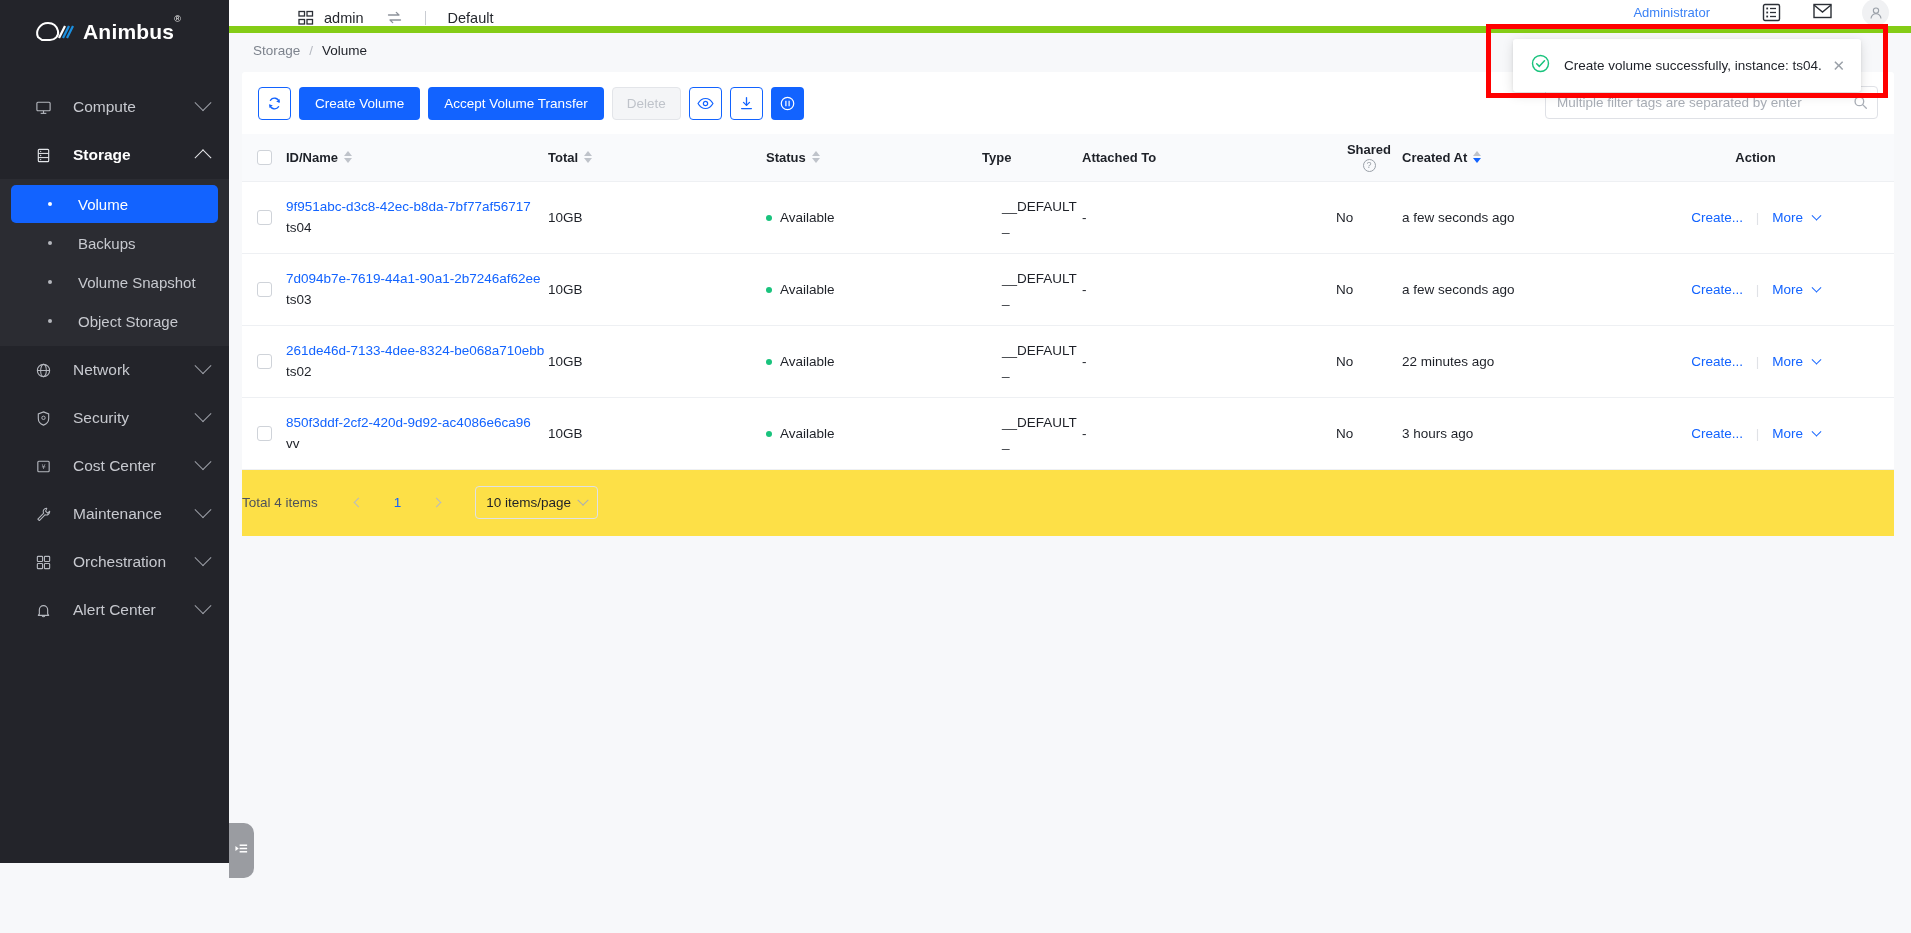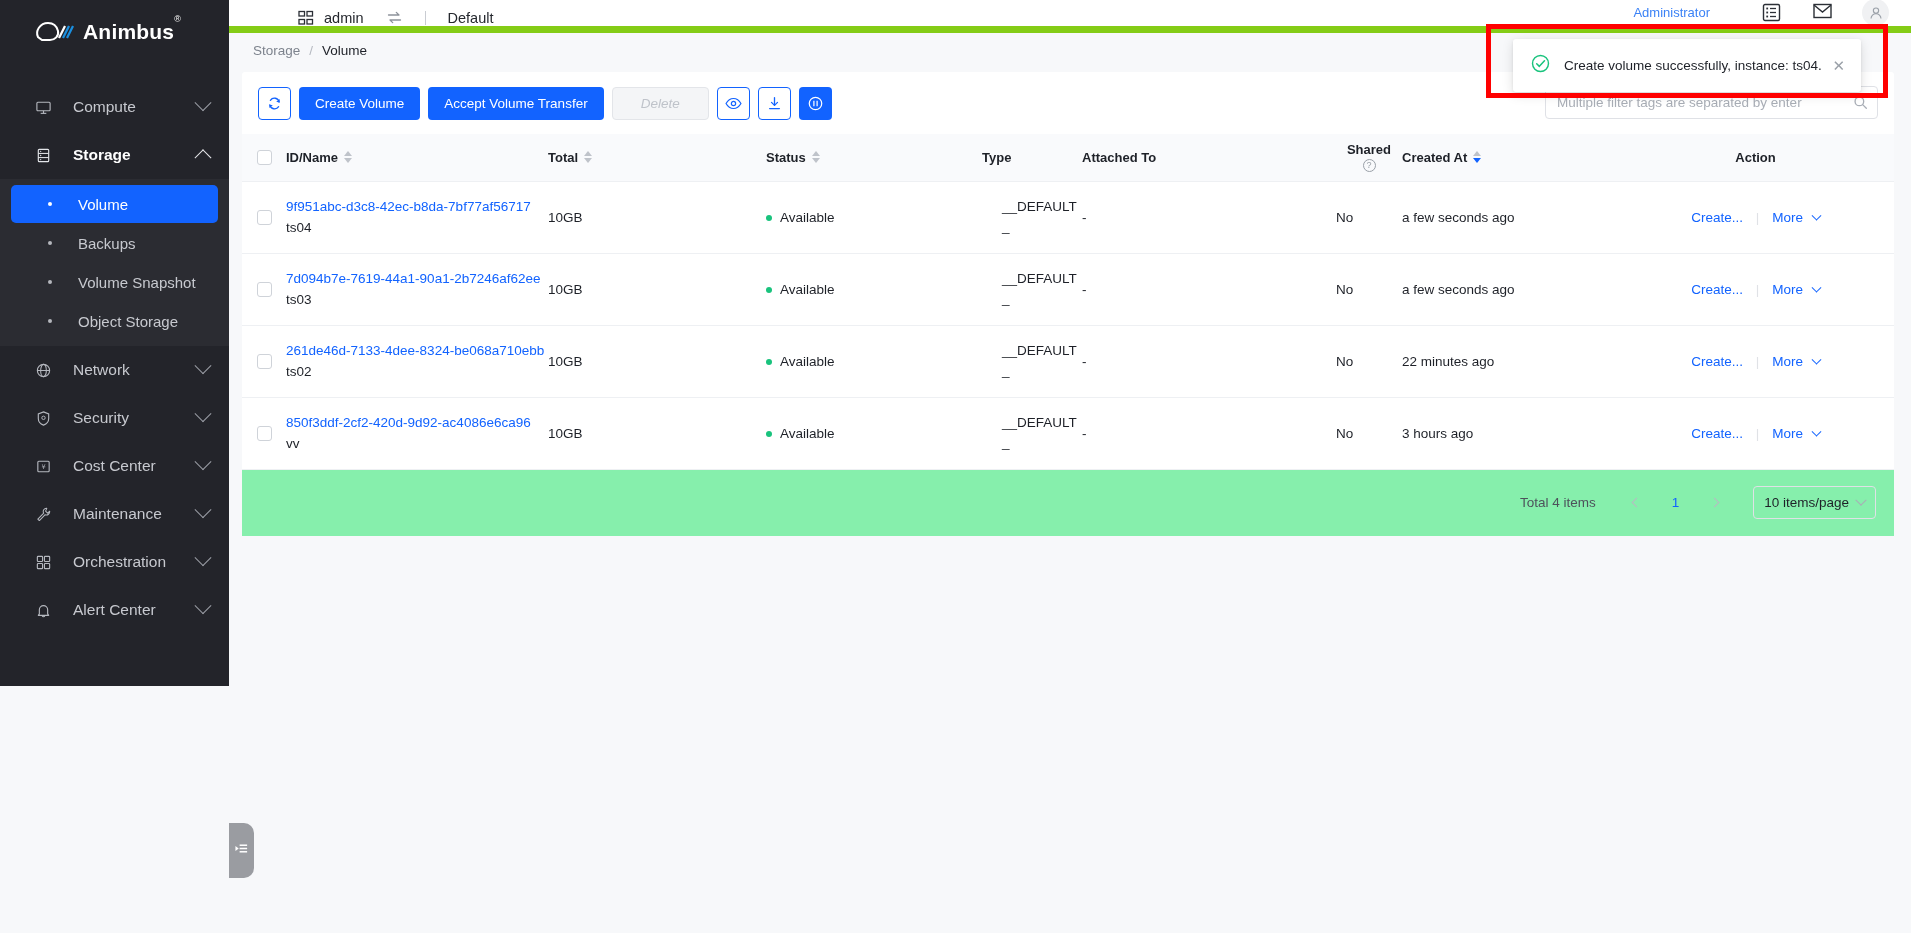--- a/index.html
+++ b/index.html
@@ -7,21 +7,21 @@
     width: 1911px; height: 933px;
     font-family: "Liberation Sans", sans-serif;
     background: #f7f8fa;
     overflow: hidden;
   }
   body { position: relative; }
 
   
   #sidebar {
     position: absolute; left: 0; top: 0;
-    width: 229px; height: 686px;
+    width: 229px; height: 863px;
     background: #23242a;
     z-index: 20;
   }
   #brand {
     height: 64px; display: flex; align-items: center;
     padding-left: 34px; gap: 9px;
   }
   #brand .logo-mark { width: 40px; height: 28px; position: relative; }
   #brand .brand-text {
     color: #ffffff; font-size: 21px; font-weight: 600; letter-spacing: .2px;
@@ -111,21 +111,21 @@
     cursor: pointer; white-space: nowrap; border: none;
     font-family: "Liberation Sans", sans-serif;
   }
   .btn-primary { background: #1263ff; color: #fff; padding: 0 16px; margin-right: 8px; }
   .btn-ghost {
     background: #ffffff; color: #1263ff; border: 1px solid #1263ff;
     width: 33px; margin-right: 8px;
   }
   .btn-disabled {
     background: #f4f5f7; color: #bfc3ca; border: 1px solid #e3e5e9;
-    padding: 0 28px; margin-right: 8px; cursor: not-allowed; font-style: italic;
+    padding: 0 14px; margin-right: 8px; cursor: not-allowed;
   }
   .btn-icon-filled { background: #1263ff; color: #fff; width: 33px; margin-right: 8px; }
   .btn svg { display: block; }
 
   #filter-wrap {
     position: absolute; right: 16px; top: 14px;
     width: 333px; height: 33px;
   }
   #filter-input {
     width: 100%; height: 33px; border: 1px solid #dfe1e6; border-radius: 4px;
@@ -179,22 +179,22 @@
   }
 
   .help-ic {
     width: 13px; height: 13px; border: 1px solid #9aa0a8; border-radius: 50%;
     display: inline-flex; align-items: center; justify-content: center;
     font-size: 9px; color: #9aa0a8; font-weight: 400;
   }
 
   
   #pager {
-    height: 66px; display: flex; align-items: center; justify-content: flex-end;
-    padding-right: 18px; gap: 12px; background: #86efac;
+    height: 66px; display: flex; align-items: center; justify-content: flex-start;
+    padding-right: 18px; gap: 12px; background: #fde047;
   }
   .pg-total { font-size: 13.5px; color: #4d525b; margin-right: 18px; }
   .pg-arrow {
     width: 22px; height: 22px; display: inline-flex; align-items: center;
     justify-content: center; cursor: pointer;
   }
   .pg-arrow i {
     width: 7px; height: 7px; border-top: 1.4px solid #b7bbc2; border-right: 1.4px solid #b7bbc2;
     display: block;
   }

